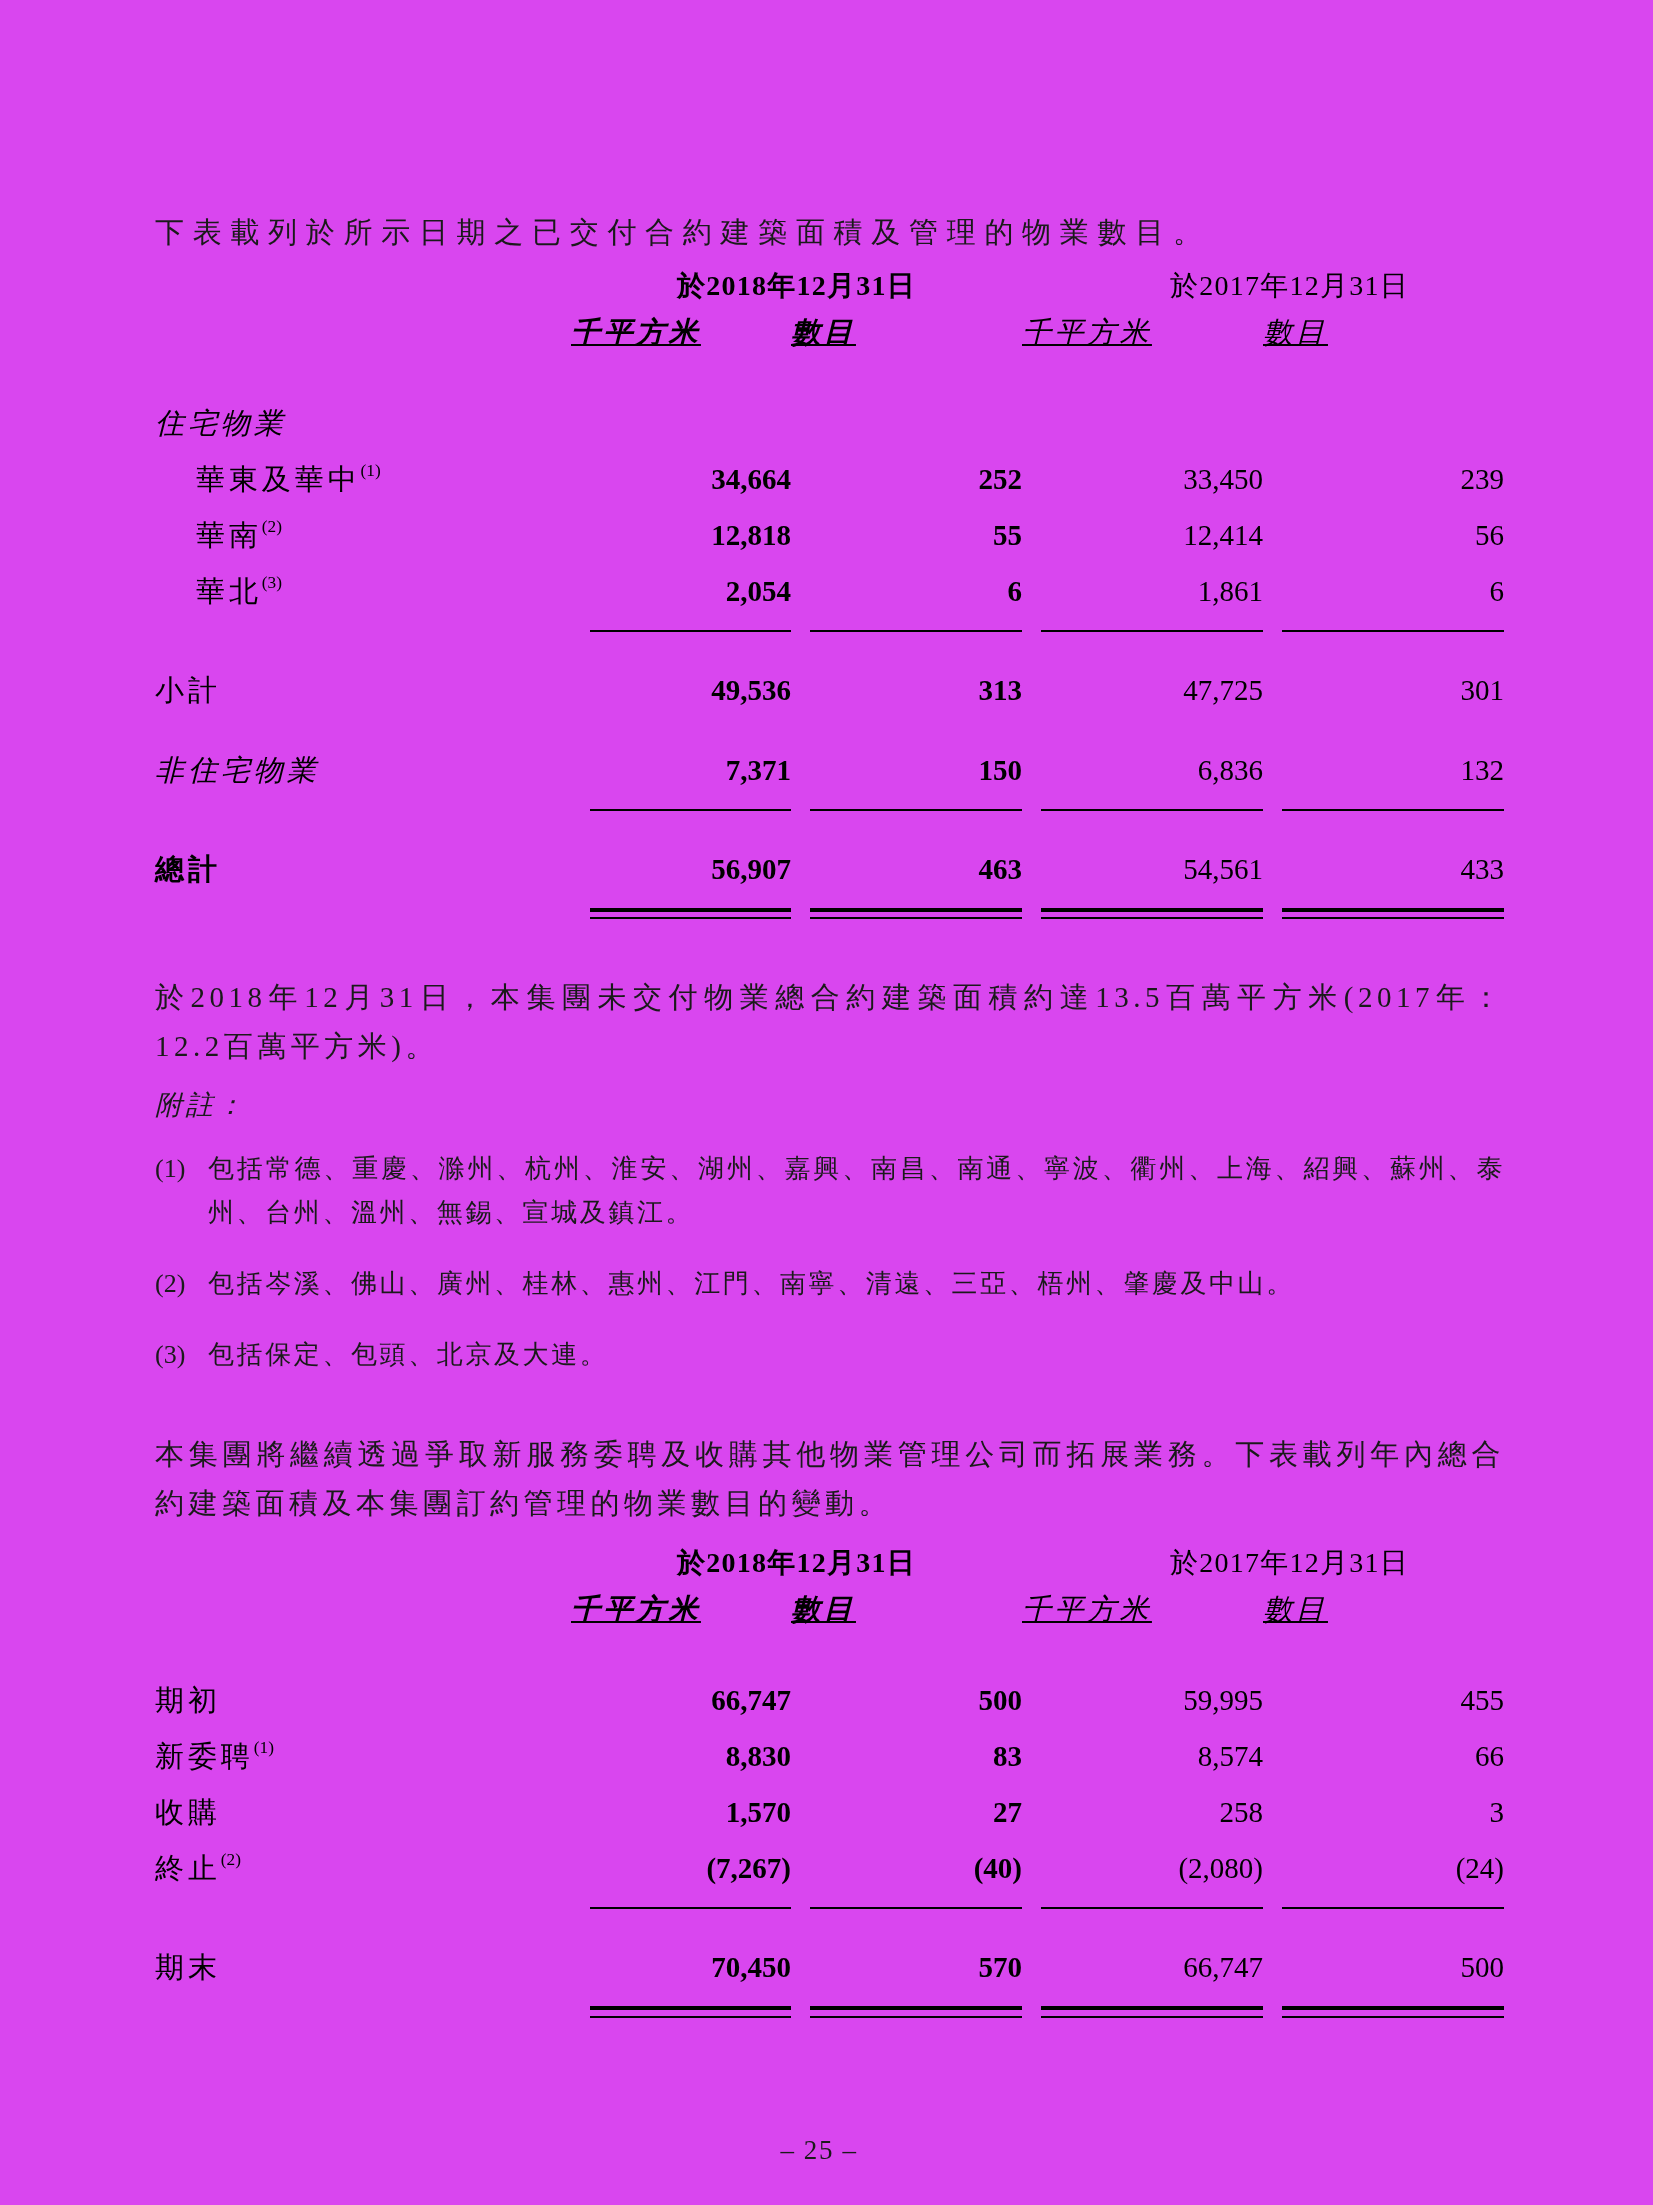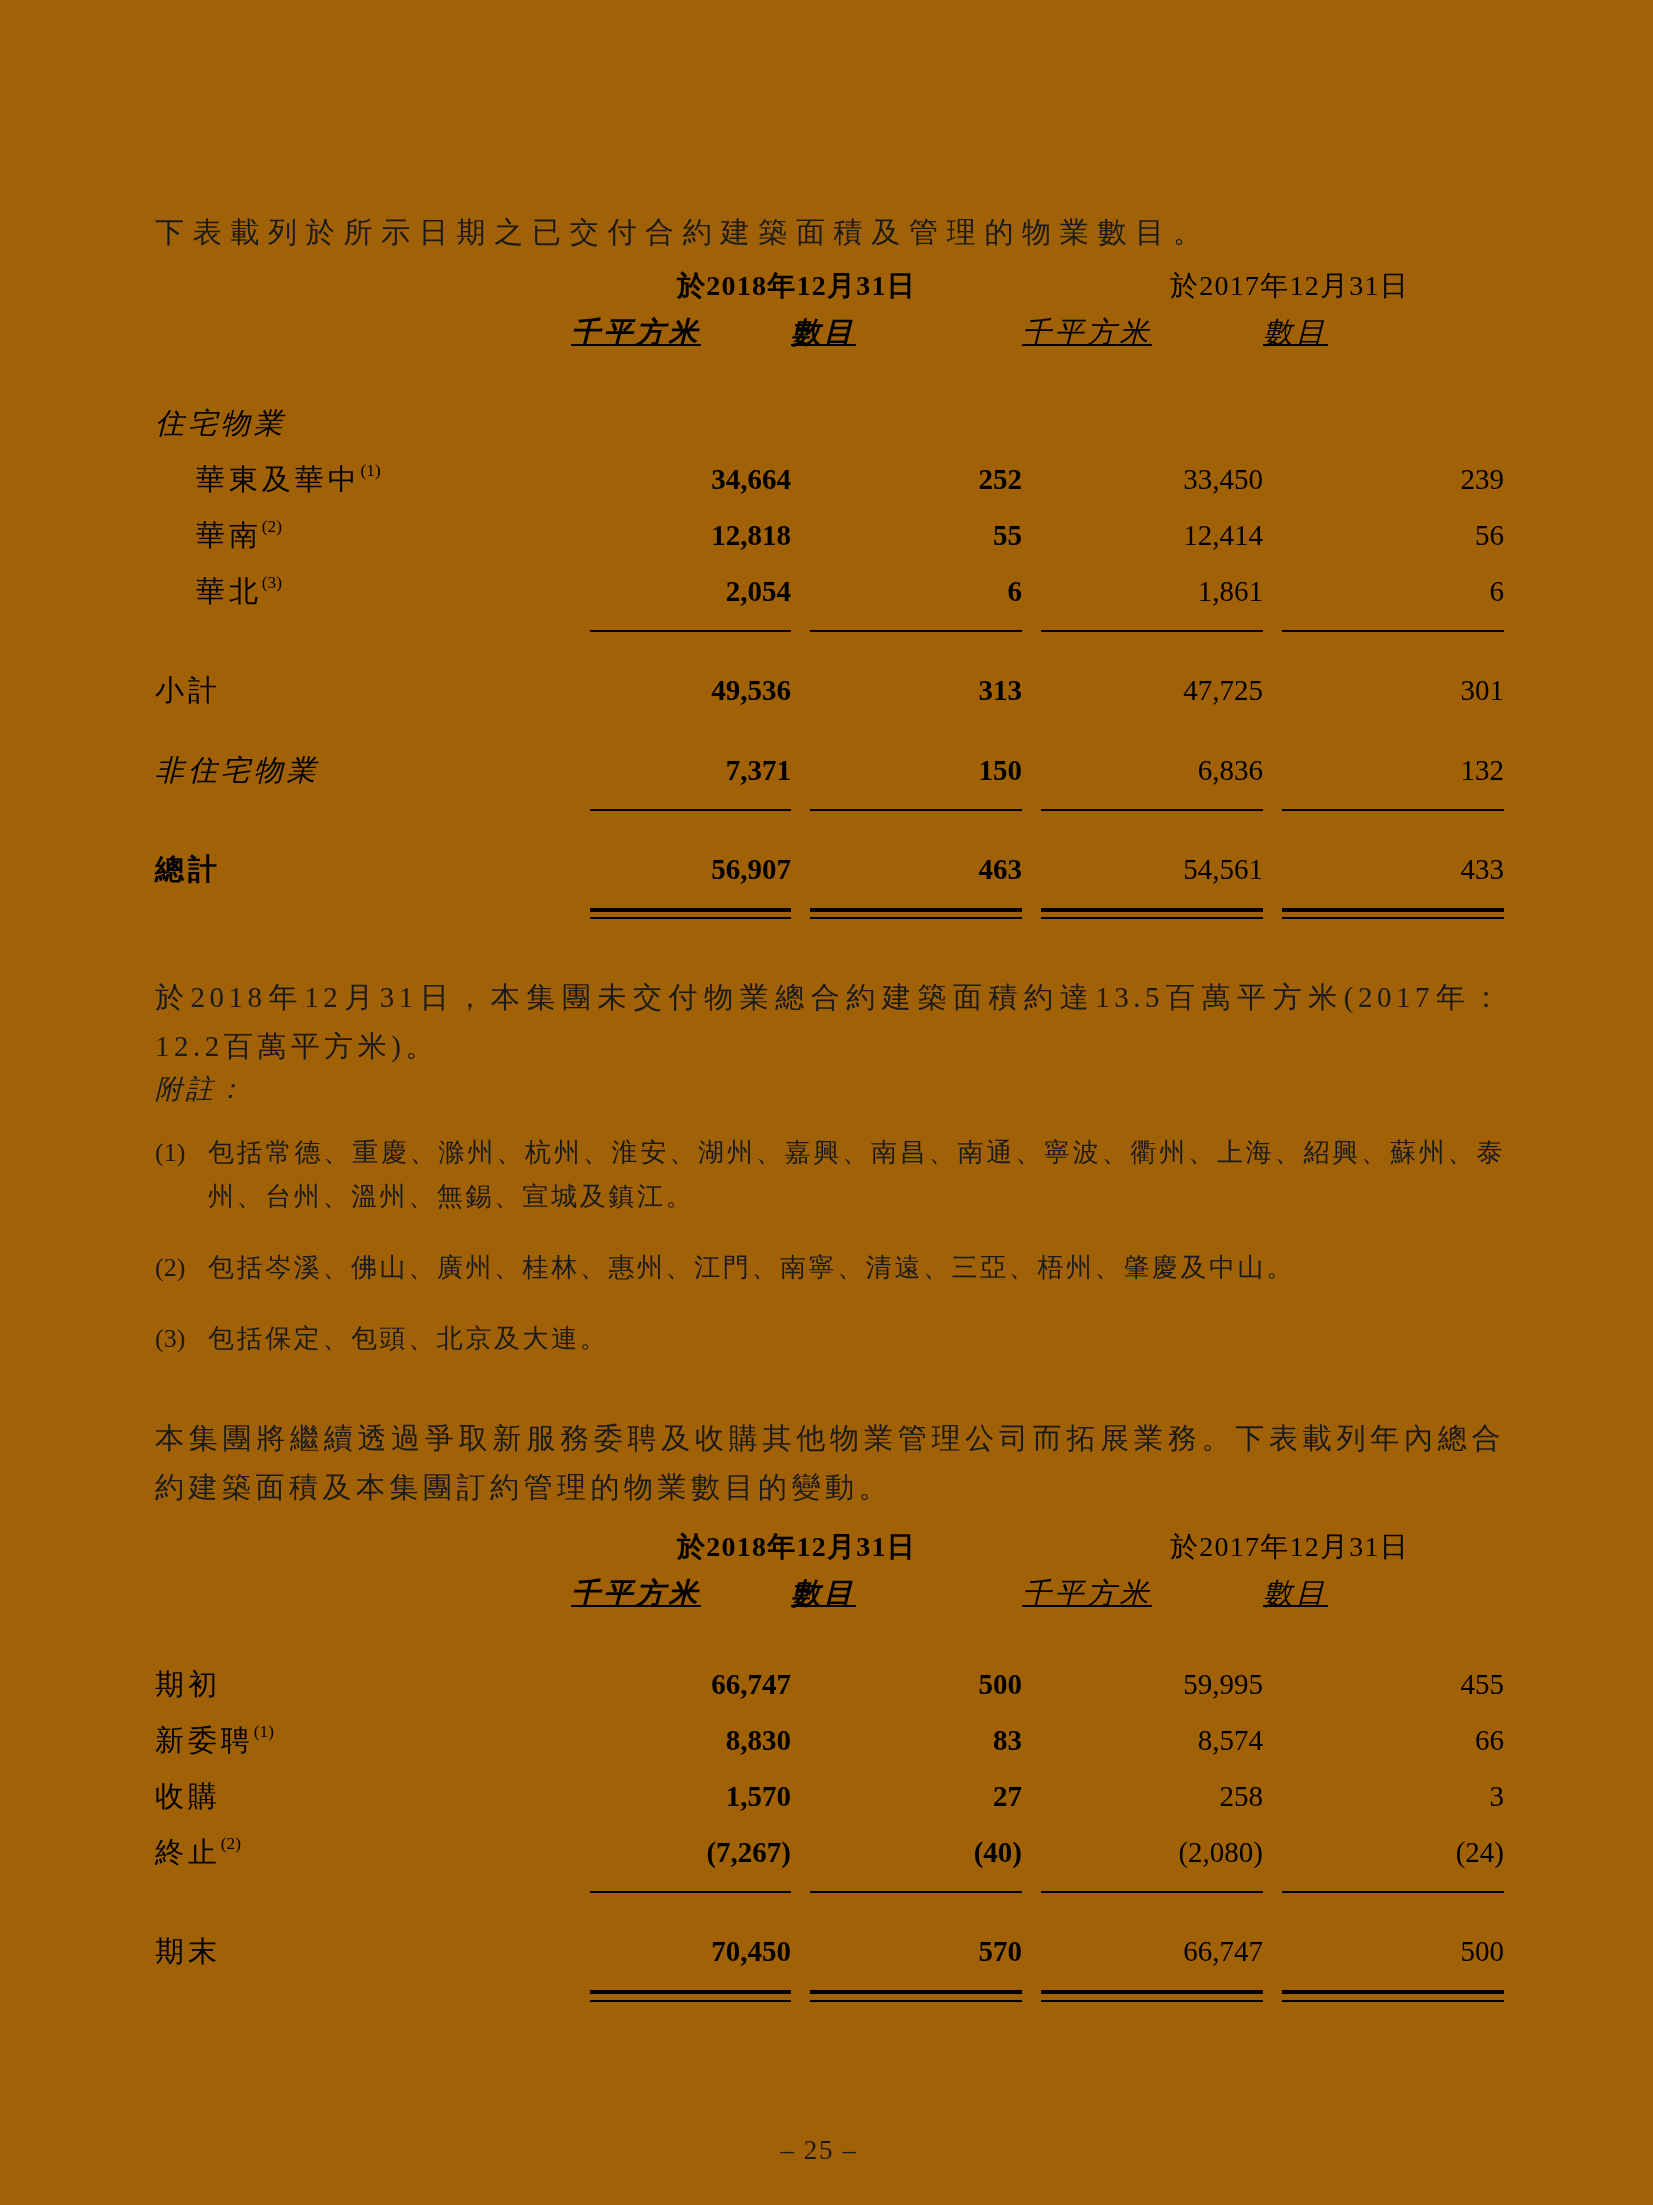--- a/index.html
+++ b/index.html
@@ -5,21 +5,21 @@
 <style>
   html, body {
     margin: 0;
     padding: 0;
     background: #ffffff;
   }
   .page {
     position: relative;
     width: 1654px;
     height: 2205px;
-    background: #a16207;
+    background: #d946ef;
     color: #000000;
     font-family: "Liberation Serif", "DejaVu Serif", serif;
     box-sizing: border-box;
     padding: 213px 149px 0 155px;
     overflow: hidden;
   }
   
   .para {
     margin: 0;
     font-size: 29px;
@@ -107,21 +107,21 @@
   }
   .rld {
     margin-left: 18.7px;
     height: 5.3px;
     border-top: 4.7px solid #000;
     border-bottom: 2px solid #000;
   }
 
   
   .notes-heading {
-    margin-top: 4px;
+    margin-top: 20px;
     font-size: 27px;
     font-style: italic;
     letter-spacing: 0.14em;
     line-height: 29px;
     color: #1a1a1a;
   }
   .note {
     display: flex;
     margin-top: 27px;
     font-size: 26px;

